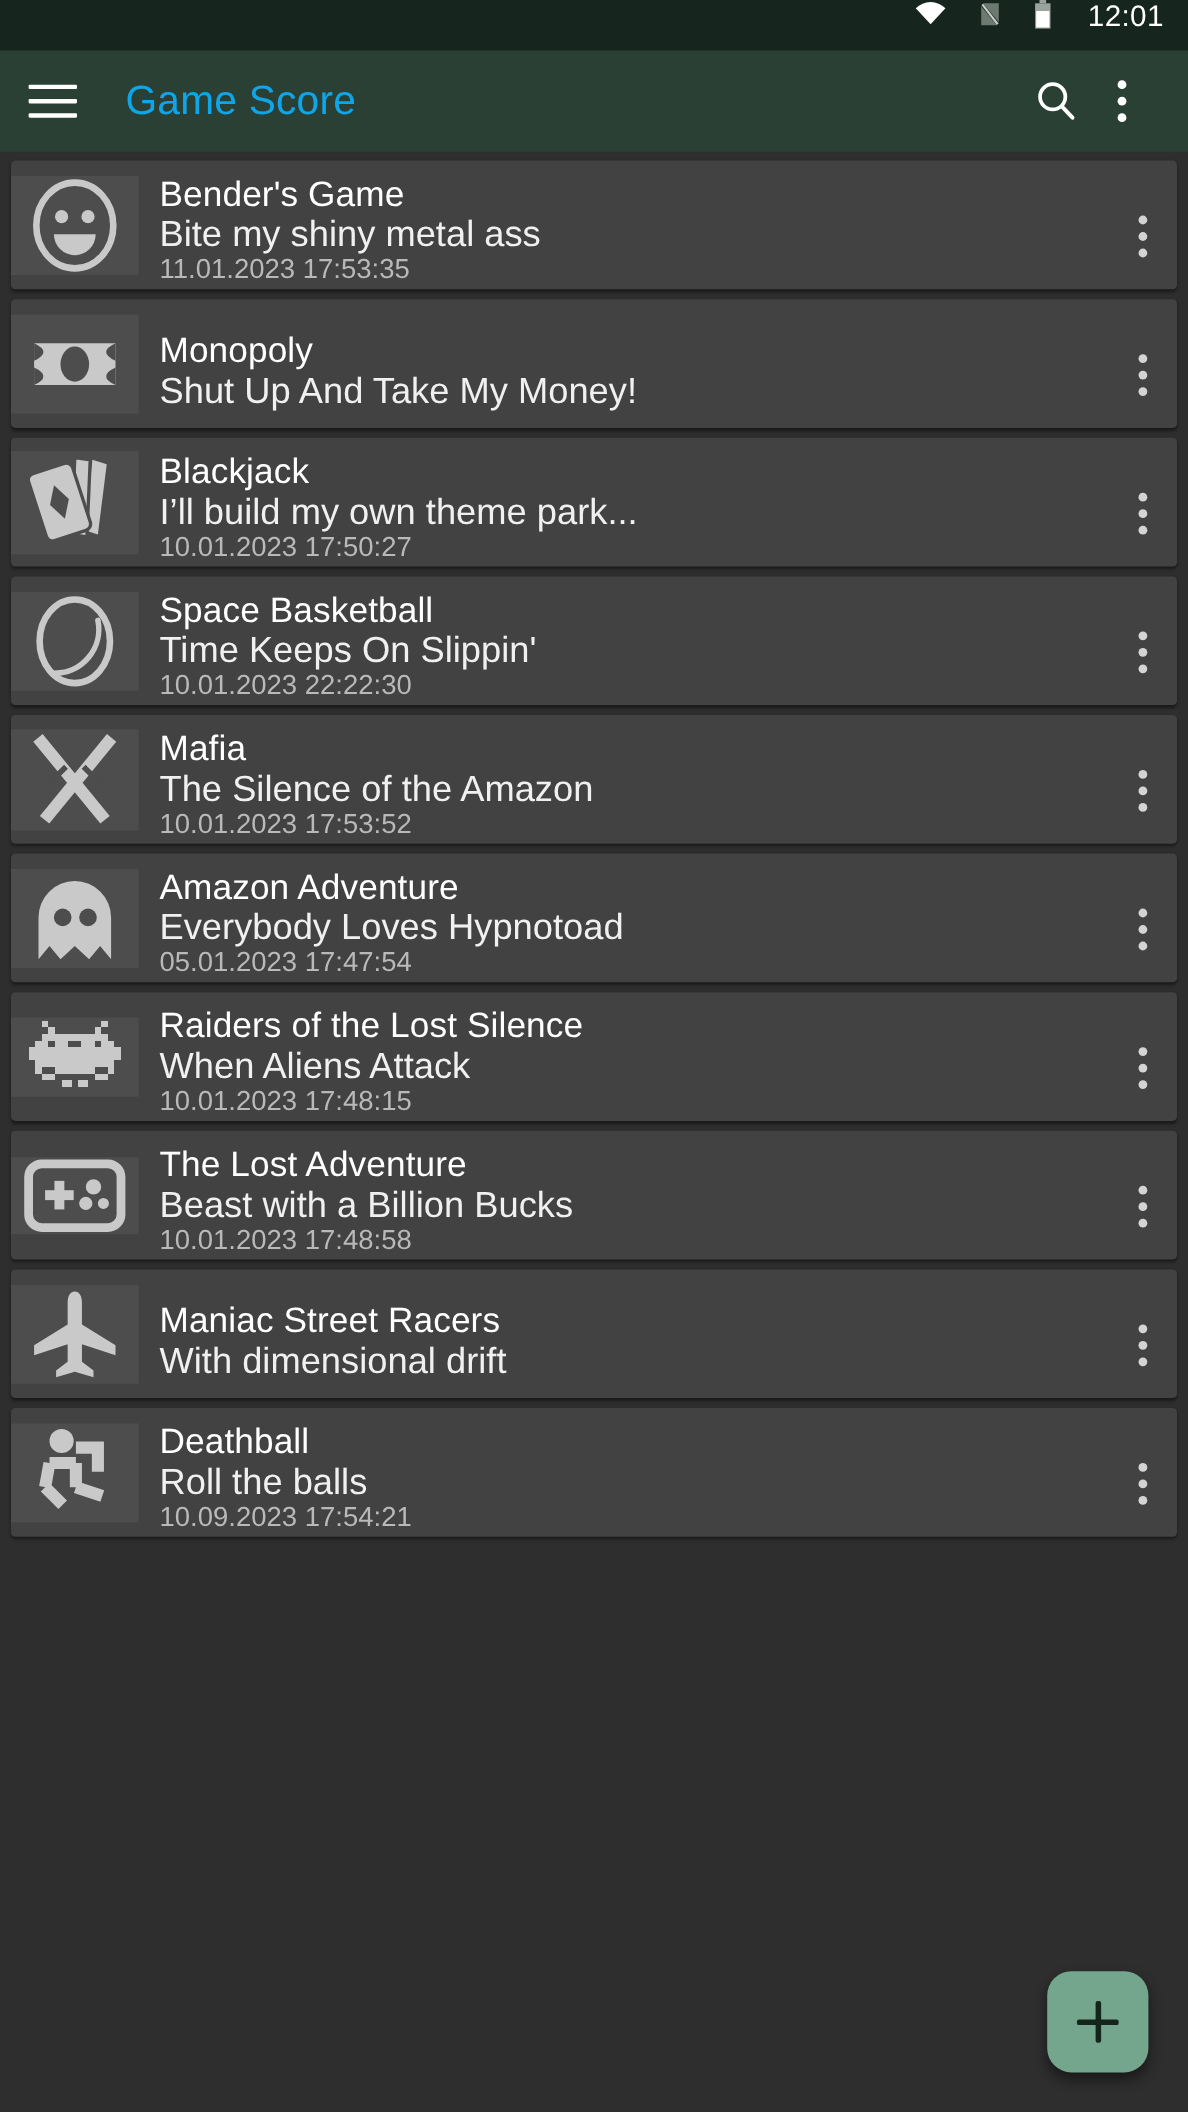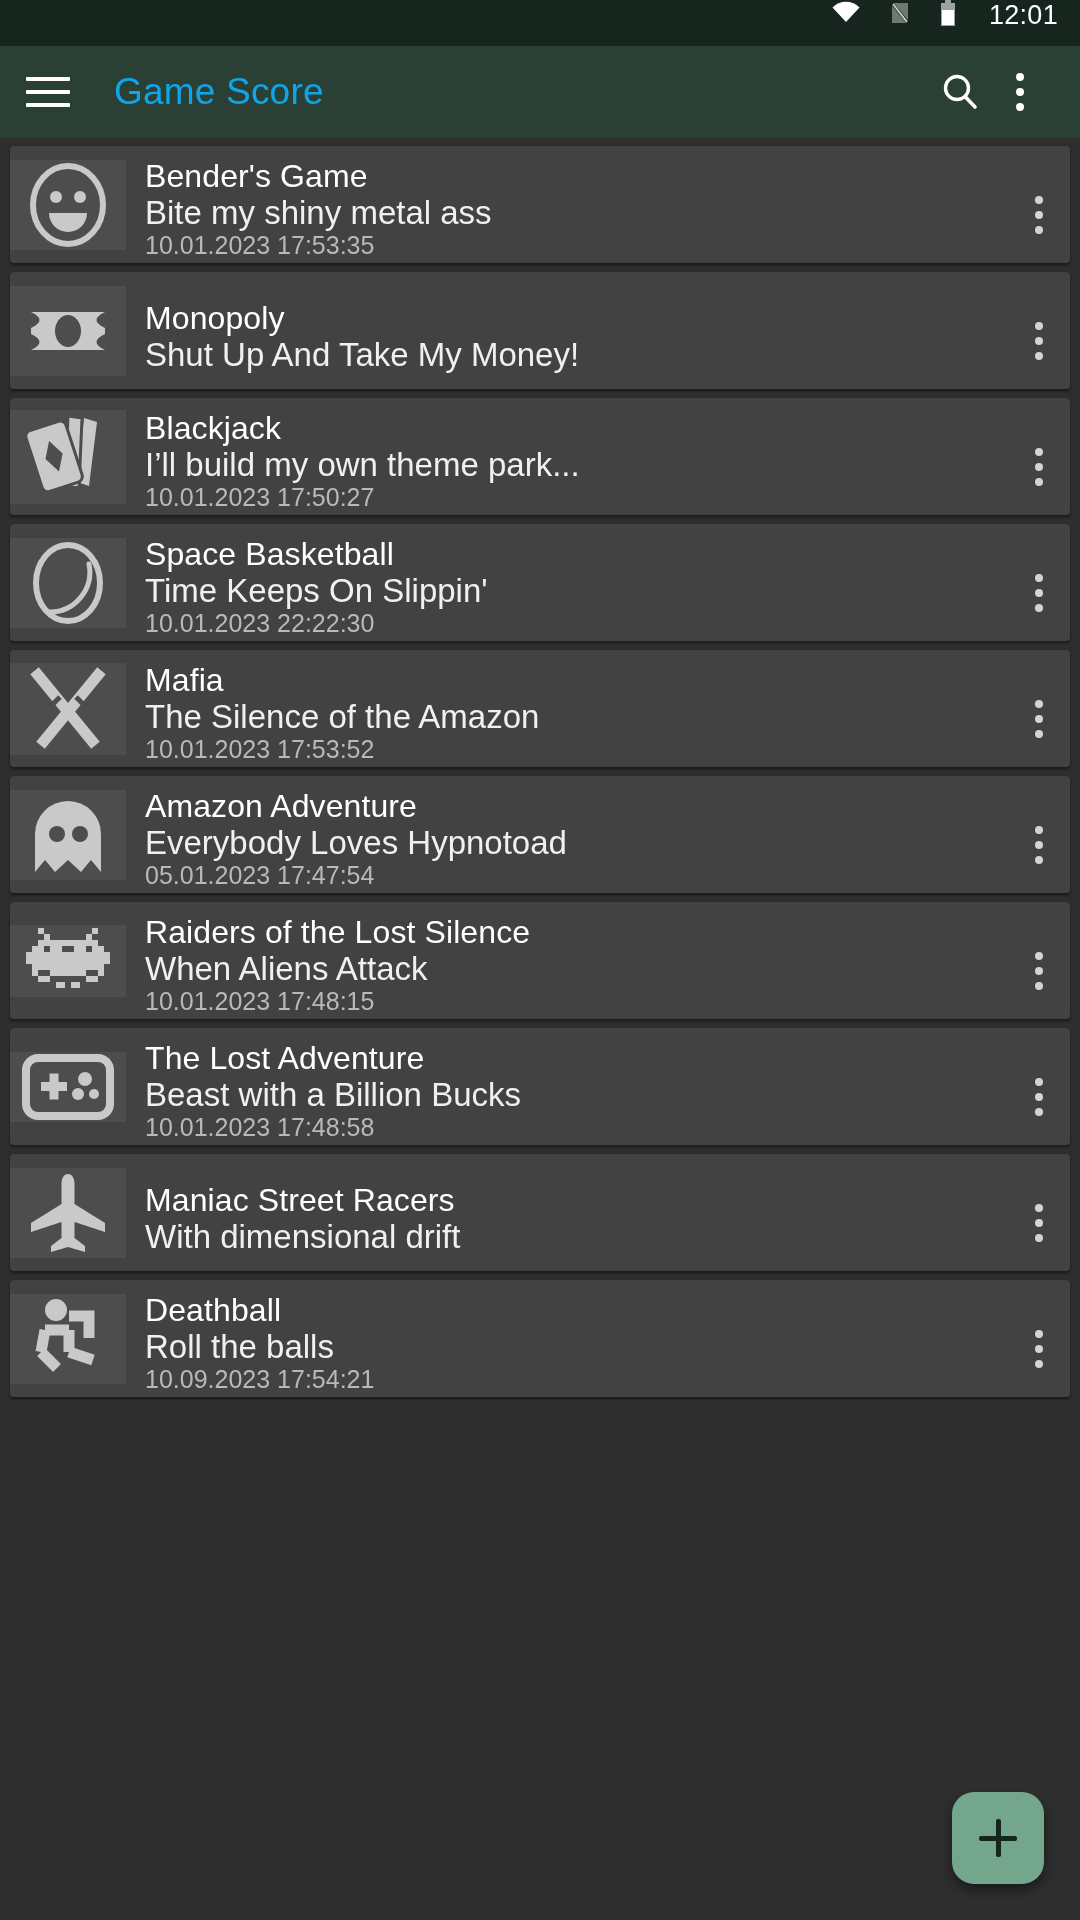--- a/index.html
+++ b/index.html
@@ -169,21 +169,21 @@
       <svg width="90" height="90" viewBox="0 0 90 90">
         <ellipse cx="45" cy="45" rx="35" ry="39" stroke="#c9c9c9" stroke-width="6" fill="none"></ellipse>
         <circle cx="33" cy="37" r="6" fill="#c9c9c9"></circle>
         <circle cx="57" cy="37" r="6" fill="#c9c9c9"></circle>
         <path d="M26 53 H64 A19 19 0 0 1 26 53 Z" fill="#c9c9c9"></path>
       </svg>
     </div>
     <div class="card-body">
       <div class="card-title">Bender's Game</div>
       <div class="card-sub">Bite my shiny metal ass</div>
-      <div class="card-date">10.01.2023 17:53:35</div>
+      <div class="card-date">11.01.2023 17:53:35</div>
     </div>
     <div class="card-menu">
       <div class="kebab">
           <i></i>
           <i></i>
           <i></i>
         </div>
     </div>
   </div>
 

